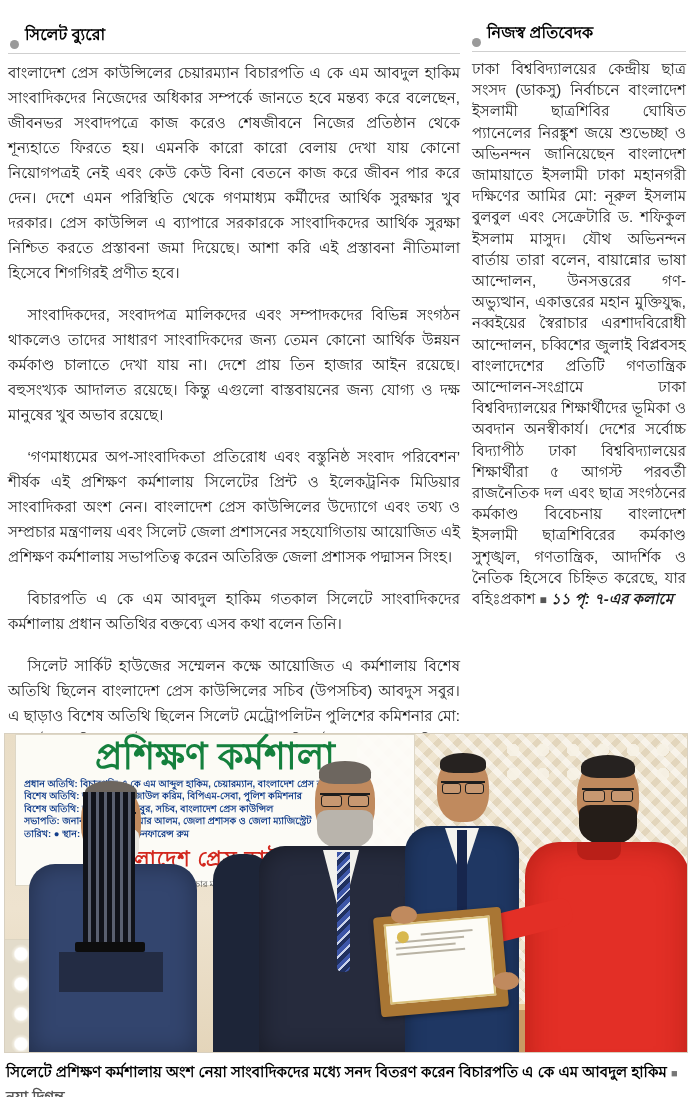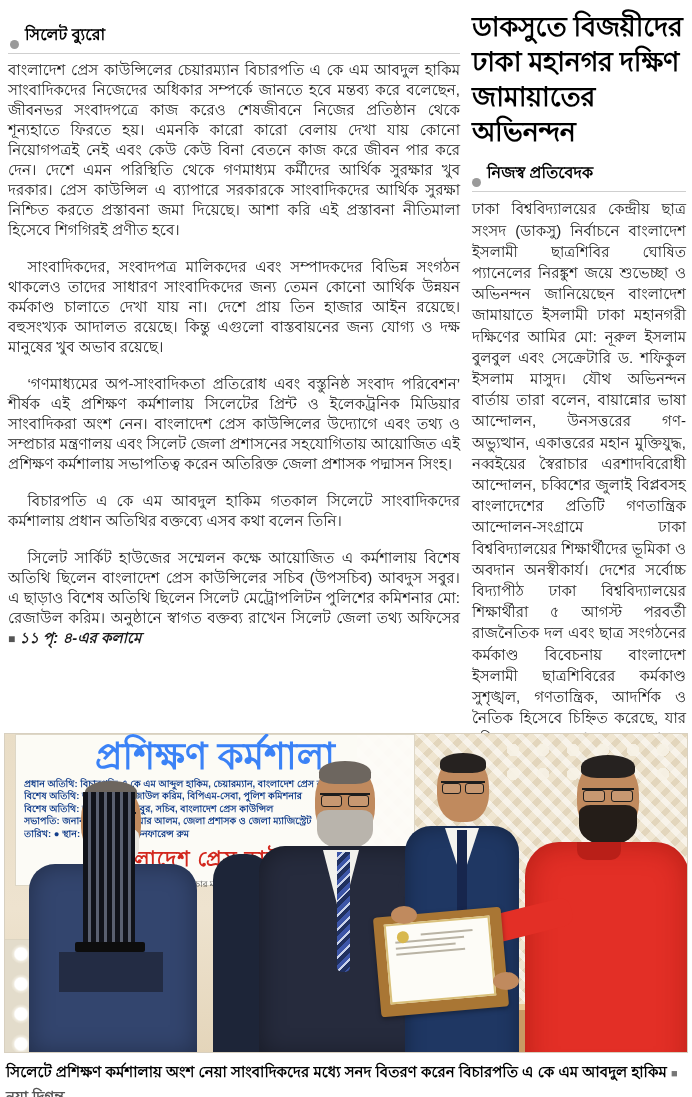--- a/index.html
+++ b/index.html
@@ -15,21 +15,21 @@
     font-weight:700; color:#000; text-align:center;
     font-size:37px; line-height:1.17; letter-spacing:-0.5px;
   }
   .headline-left .kicker{
     font-size:19px; font-weight:600; color:#222; letter-spacing:0;
   }
   .byline-row{ margin:14px 0 4px 2px; display:flex; align-items:flex-end; gap:6px; }
   .byline-dot{ width:9px; height:9px; border-radius:50%; background:#9a9a9a; display:inline-block; }
   .byline-text{ font-weight:700; font-size:16px; color:#000; }
   .byline-rule{ border:none; border-top:1px solid #cfcfcf; margin:3px 0 6px 0; }
-  .body-copy{ font-size:15px; line-height:20px; color:#1c1c1c; text-align:justify; }
+  .body-copy{ font-size:15px; line-height:25px; color:#1c1c1c; text-align:justify; }
   .body-copy p + p{ text-indent:1.3em;margin-top:17px; }
   .jump{ font-weight:800; font-style:italic; white-space:nowrap; }
   .jump .sq{ font-style:normal; color:#555; font-size:12px; }
 
   
   .right-article{ position:absolute; left:472px; top:10px; width:214px; }
   .headline-right{
     font-weight:700; color:#000; font-size:27px; line-height:1.3; letter-spacing:-0.3px;
   }
   .right-article .byline-row{ margin:10px 0 4px 0; }
@@ -53,21 +53,21 @@
     position:absolute; right:6px; top:4px; width:180px; height:46px;
     background:radial-gradient(circle 7px at 12px 12px, #f7f2e6 90%, transparent 91%);
     background-size:30px 24px; opacity:.9;
   }
   
   .banner{
     position:absolute; left:10px; top:0; width:400px; height:152px;
     background:rgba(253,252,248,.95); border:1px solid #ded7c6; padding:2px 8px;
   }
   .banner-title{
-    font-size:37px; font-weight:800; color:#3b82f6; text-align:center; line-height:1.1;
+    font-size:37px; font-weight:800; color:#15803d; text-align:center; line-height:1.1;
     text-shadow:0 0 1px #fff;
   }
   .banner-line{ font-size:9.5px; color:#123d8a; font-weight:700; line-height:12.5px; white-space:nowrap; overflow:hidden; }
   .banner-red{
     margin-top:3px; font-size:21px; font-weight:800; color:#d2271d; text-align:center;
     letter-spacing:1px; white-space:nowrap; overflow:hidden;
   }
   .banner-sub{ font-size:8.5px; color:#333; text-align:center; white-space:nowrap; overflow:hidden; }
   
   .tufted{
@@ -159,21 +159,20 @@
       <p>সাংবাদিকদের, সংবাদপত্র মালিকদের এবং সম্পাদকদের বিভিন্ন সংগঠন থাকলেও তাদের সাধারণ সাংবাদিকদের জন্য তেমন কোনো আর্থিক উন্নয়ন কর্মকাণ্ড চালাতে দেখা যায় না। দেশে প্রায় তিন হাজার আইন রয়েছে। বহুসংখ্যক আদালত রয়েছে। কিন্তু এগুলো বাস্তবায়নের জন্য যোগ্য ও দক্ষ মানুষের খুব অভাব রয়েছে।</p>
       <p>‘গণমাধ্যমের অপ-সাংবাদিকতা প্রতিরোধ এবং বস্তুনিষ্ঠ সংবাদ পরিবেশন’ শীর্ষক এই প্রশিক্ষণ কর্মশালায় সিলেটের প্রিন্ট ও ইলেকট্রনিক মিডিয়ার সাংবাদিকরা অংশ নেন। বাংলাদেশ প্রেস কাউন্সিলের উদ্যোগে এবং তথ্য ও সম্প্রচার মন্ত্রণালয় এবং সিলেট জেলা প্রশাসনের সহযোগিতায় আয়োজিত এই প্রশিক্ষণ কর্মশালায় সভাপতিত্ব করেন অতিরিক্ত জেলা প্রশাসক পদ্মাসন সিংহ।</p>
       <p>বিচারপতি এ কে এম আবদুল হাকিম গতকাল সিলেটে সাংবাদিকদের কর্মশালায় প্রধান অতিথির বক্তব্যে এসব কথা বলেন তিনি।</p>
       <p><span>সিলেট সার্কিট হাউজের সম্মেলন কক্ষে আয়োজিত এ কর্মশালায় বিশেষ অতিথি ছিলেন বাংলাদেশ প্রেস কাউন্সিলের সচিব (উপসচিব) আবদুস সবুর। এ ছাড়াও বিশেষ অতিথি ছিলেন সিলেট মেট্রোপলিটন পুলিশের কমিশনার মো: রেজাউল করিম। অনুষ্ঠানে স্বাগত বক্তব্য রাখেন সিলেট জেলা তথ্য অফিসের</span>
         <span class="jump"><span class="sq">■</span> <span>১১ পৃ: ৪-এর কলামে</span></span>
       </p>
     </div>
   </div>
 
   <div class="right-article">
-    <h2 class="headline-right">ডাকসুতে বিজয়ীদের ঢাকা মহানগর দক্ষিণ জামায়াতের অভিনন্দন</h2>
     <div class="byline-row">
       <span class="byline-dot"></span>
       <span class="byline-text">নিজস্ব প্রতিবেদক</span>
     </div>
     <hr class="byline-rule">
     <div class="body-copy">
       <p><span>ঢাকা বিশ্ববিদ্যালয়ের কেন্দ্রীয় ছাত্র সংসদ (ডাকসু) নির্বাচনে বাংলাদেশ ইসলামী ছাত্রশিবির ঘোষিত প্যানেলের নিরঙ্কুশ জয়ে শুভেচ্ছা ও অভিনন্দন জানিয়েছেন বাংলাদেশ জামায়াতে ইসলামী ঢাকা মহানগরী দক্ষিণের আমির মো: নূরুল ইসলাম বুলবুল এবং সেক্রেটারি ড. শফিকুল ইসলাম মাসুদ। যৌথ অভিনন্দন বার্তায় তারা বলেন, বায়ান্নোর ভাষা আন্দোলন, উনসত্তরের গণ-অভ্যুত্থান, একাত্তরের মহান মুক্তিযুদ্ধ, নব্বইয়ের স্বৈরাচার এরশাদবিরোধী আন্দোলন, চব্বিশের জুলাই বিপ্লবসহ বাংলাদেশের প্রতিটি গণতান্ত্রিক আন্দোলন-সংগ্রামে ঢাকা বিশ্ববিদ্যালয়ের শিক্ষার্থীদের ভূমিকা ও অবদান অনস্বীকার্য। দেশের সর্বোচ্চ বিদ্যাপীঠ ঢাকা বিশ্ববিদ্যালয়ের শিক্ষার্থীরা ৫ আগস্ট পরবর্তী রাজনৈতিক দল এবং ছাত্র সংগঠনের কর্মকাণ্ড বিবেচনায় বাংলাদেশ ইসলামী ছাত্রশিবিরের কর্মকাণ্ড সুশৃঙ্খল, গণতান্ত্রিক, আদর্শিক ও নৈতিক হিসেবে চিহ্নিত করেছে, যার বহিঃপ্রকাশ</span>
         <span class="jump"><span class="sq">■</span> <span>১১ পৃ: ৭-এর কলামে</span></span>
       </p>
     </div>

